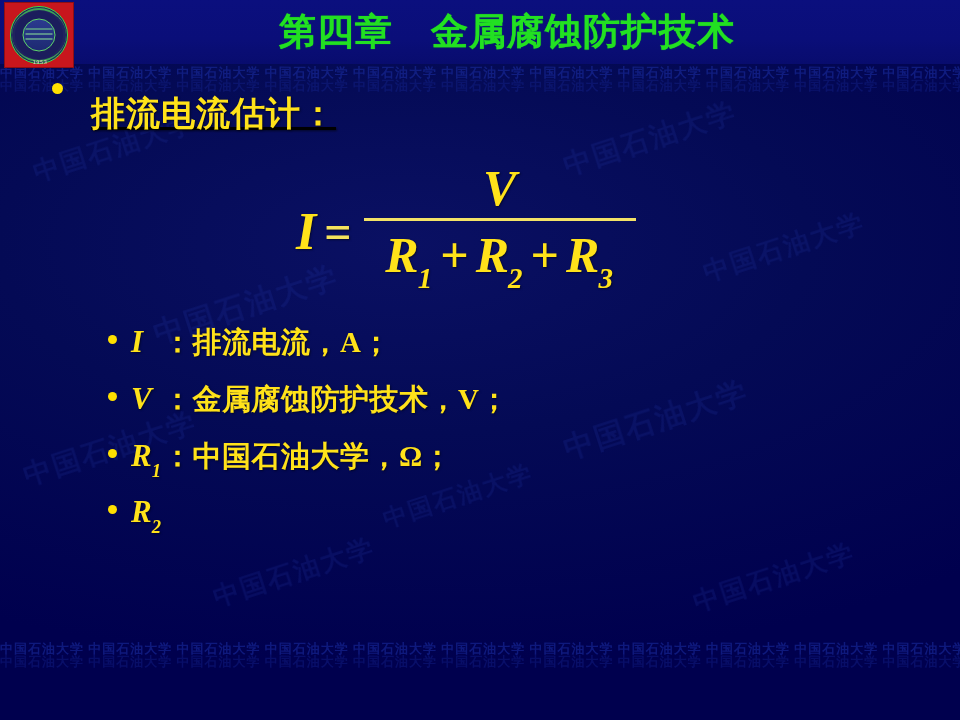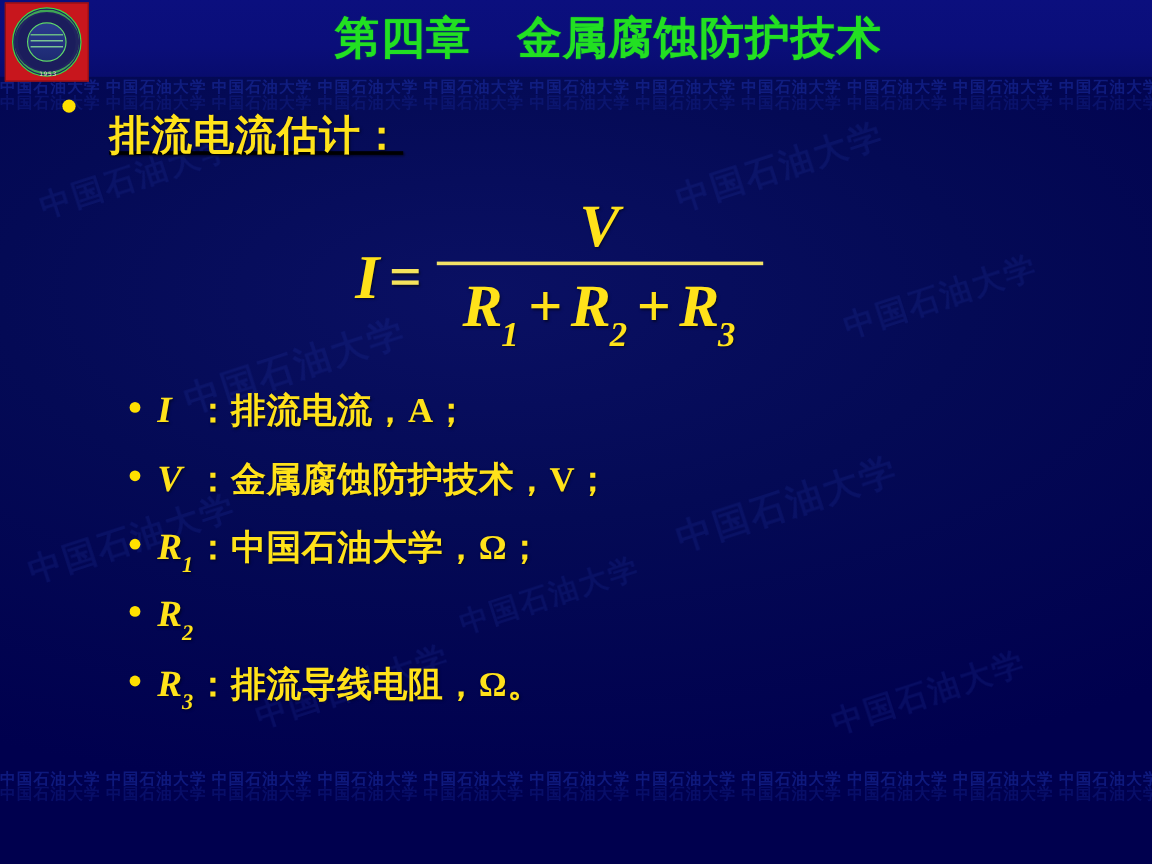--- a/index.html
+++ b/index.html
@@ -368,25 +368,20 @@
         <span class="def-bullet"></span>
         <span class="def-sym"><span>R</span><span class="sub">1</span></span>
         <span class="def-text"><span>：</span><span>中国石油大学，</span><span class="unit">Ω</span><span>；</span></span>
       </div>
 
       <div class="def-row">
         <span class="def-bullet"></span>
         <span class="def-sym"><span>R</span><span class="sub">2</span></span>
       </div>
 
-      <div class="def-row">
-        <span class="def-bullet"></span>
-        <span class="def-sym"><span>R</span><span class="sub">3</span></span>
-        <span class="def-text"><span>：</span><span>排流导线电阻，</span><span class="unit">Ω</span><span>。</span></span>
-      </div>
 
     </div>
   </div>
 
   <div class="footer">
 
     
 
     
 

